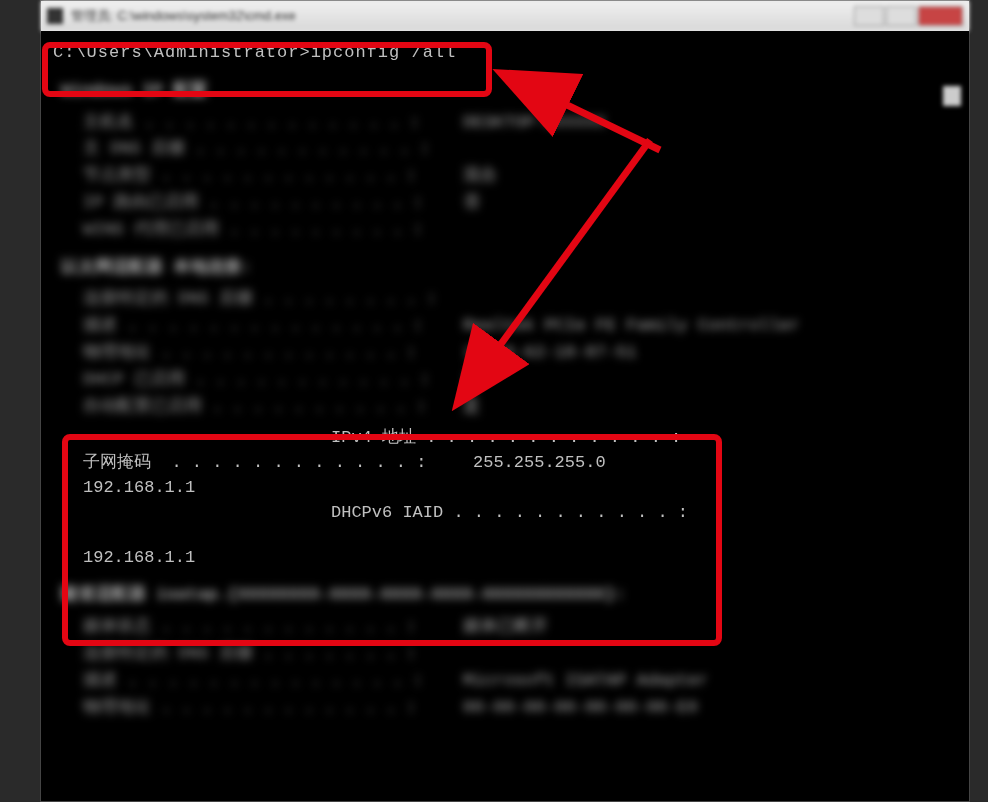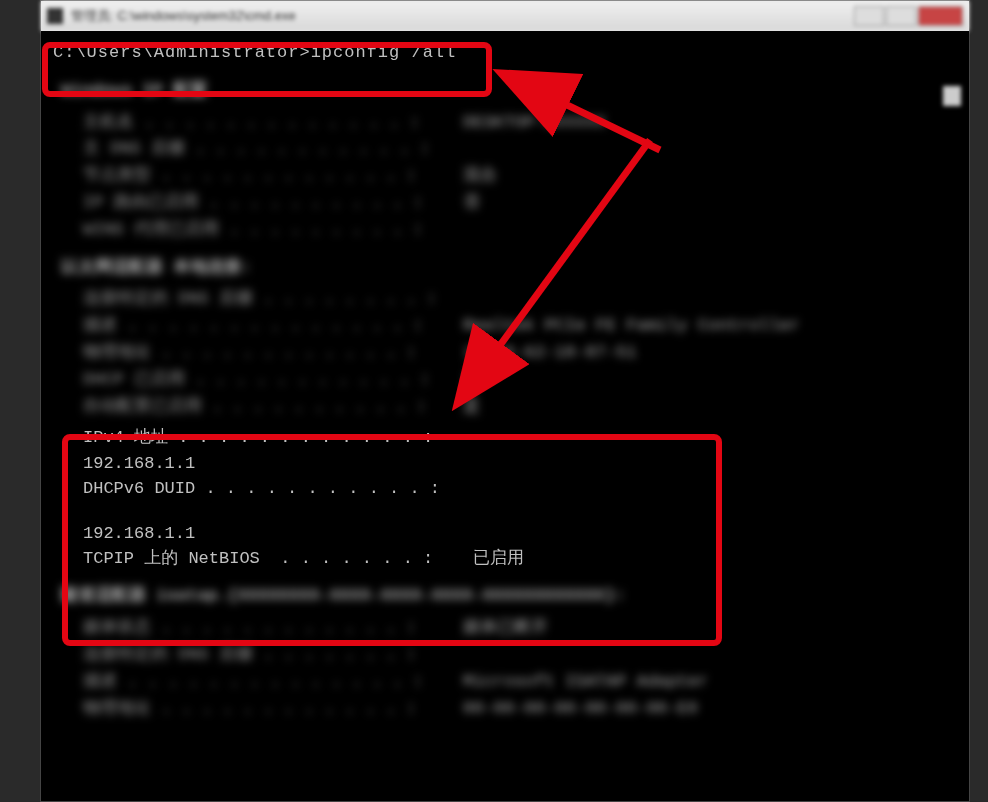--- a/index.html
+++ b/index.html
@@ -115,20 +115,21 @@
       margin: 14px 0 8px 0;
       font-weight: bold;
     }
 
     .output-line {
       display: flex;
       white-space: pre;
       color: #c0c0c0;
       padding-left: 30px;
       margin: 1px 0;
+      justify-content: center;
     }
 
     .output-label {
       width: 390px;
     }
 
     .output-value {
       flex: 1;
     }
 
@@ -237,27 +238,26 @@
             <span class="blurred-value">是</span>
           </div>
         <div class="blurred-row">
             <span class="blurred-label">自动配置已启用 . . . . . . . . . . :</span>
             <span class="blurred-value">是</span>
           </div>
       </div>
 
       <div>
         <div class="output-line"><span class="output-label">IPv4 地址 . . . . . . . . . . . . :</span></div>
-        <div class="output-line"></div>
+        <div class="output-line"><span class="output-label">子网掩码  . . . . . . . . . . . . :</span><span class="output-value">255.255.255.0</span></div>
         <div class="output-line"><span class="output-value">192.168.1.1</span></div>
-        <div class="output-line"><span class="output-label">DHCPv6 DUID . . . . . . . . . . . :</span></div>
+        <div class="output-line"><span class="output-label">DHCPv6 IAID . . . . . . . . . . . :</span></div>
         <div class="output-line"></div>
         <div class="spacer"></div>
         <div class="output-line"><span class="output-value">192.168.1.1</span></div>
-        <div class="output-line"><span class="output-label">TCPIP 上的 NetBIOS  . . . . . . . :</span><span class="output-value">已启用</span></div>
       </div>
 
       <div class="blurred-section">
         <div class="blur-header">隧道适配器 isatap.{XXXXXXXX-XXXX-XXXX-XXXX-XXXXXXXXXXXX}:</div>
         <div class="blurred-row">
             <span class="blurred-label">媒体状态 . . . . . . . . . . . . :</span>
             <span class="blurred-value">媒体已断开</span>
           </div>
         <div class="blurred-row">
             <span class="blurred-label">连接特定的 DNS 后缀 . . . . . . . :</span>

